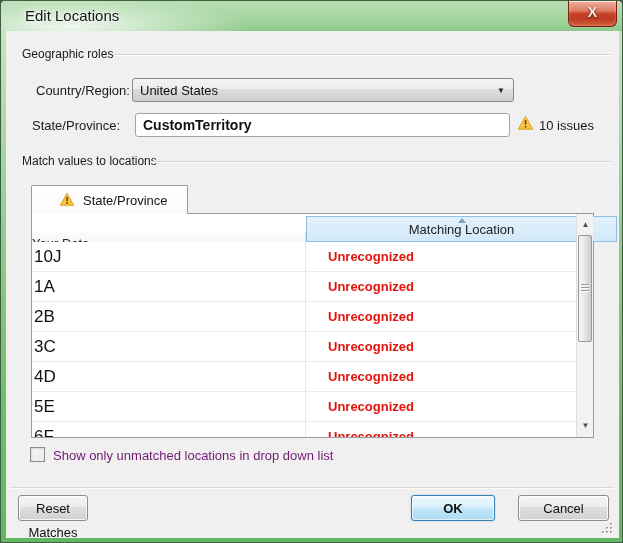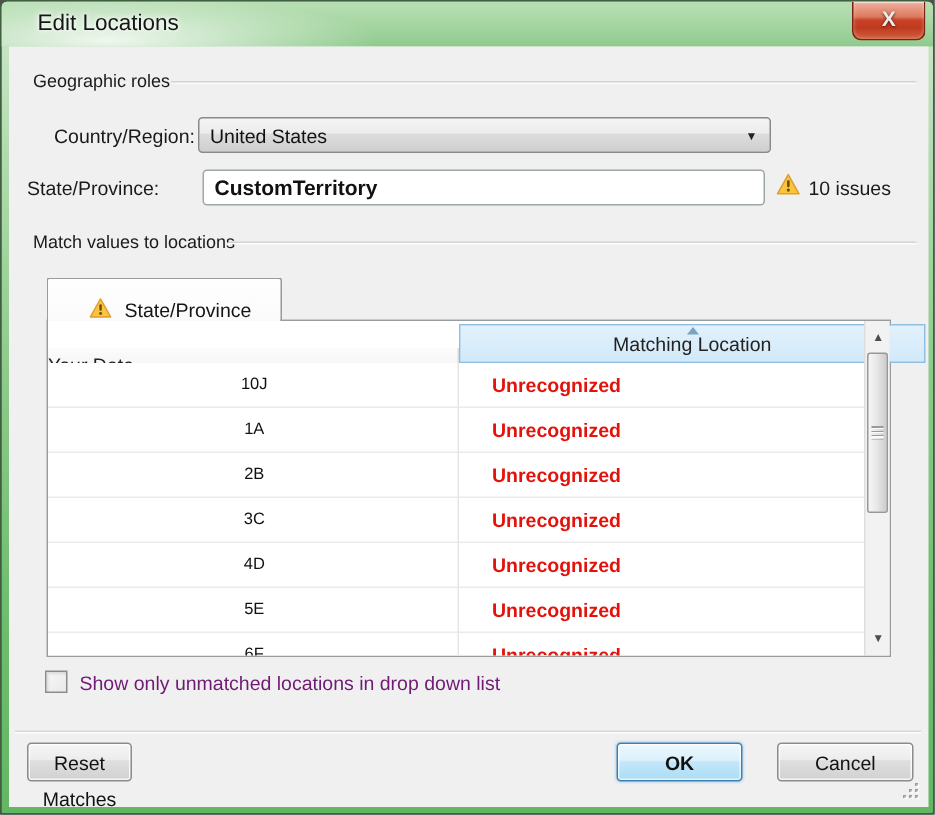--- a/index.html
+++ b/index.html
@@ -48,21 +48,21 @@
     display:flex;align-items:center;padding-left:7px;
     font-size:14px;font-weight:bold;color:#111;
   }
   .issues{position:absolute;left:538px;top:117px;font-size:13px;color:#1a1a1a;}
   .warn-ico{position:absolute;width:17px;height:16px;}
   
   .tab{
     position:absolute;left:30px;top:184px;width:157px;height:29px;z-index:3;
     background:linear-gradient(180deg,#ffffff 0%,#fafafa 100%);
     border:1px solid #979d9d;border-bottom:none;border-radius:2px 2px 0 0;
-    display:flex;align-items:flex-end;padding-left:27px;font-size:13px;color:#141414;cursor:pointer;
+    display:flex;align-items:center;padding-left:27px;font-size:13px;color:#141414;cursor:pointer;
   }
   .tab .warn-ico{position:static;margin-right:7px;}
   
   .table{
     position:absolute;left:30px;top:212px;width:563px;height:225px;
     border:1px solid #979d9d;background:#fff;z-index:2;
   }
   .thead{position:absolute;left:0;top:0;width:544px;height:28px;background:#fff;}
   .th1{
     position:absolute;left:0;top:18px;width:274px;height:25px;
@@ -78,21 +78,21 @@
   }
   .sort-up{
     position:absolute;left:50%;top:1px;margin-left:-4px;width:0;height:0;
     border-left:4px solid transparent;border-right:4px solid transparent;
     border-bottom:5px solid #7aa3bd;
   }
   .tbody{position:absolute;left:0;top:28px;width:544px;height:195px;overflow:hidden;}
   .trow{position:relative;width:544px;height:30px;border-bottom:1px solid #ebebeb;background:#fff;}
   .cell-data{
     position:absolute;left:0;top:0;width:274px;height:30px;line-height:29px;
-    padding-left:2px;font-size:11px;color:#111;border-right:1px solid #e7e7e7;text-align:center;
+    padding-left:2px;font-size:17px;color:#111;border-right:1px solid #e7e7e7;
   }
   .cell-match{
     position:absolute;left:290px;top:0;width:270px;height:30px;line-height:29px;
     padding-left:6px;font-size:13px;font-weight:bold;color:#e3130b;cursor:pointer;
   }
   
   .vscroll{position:absolute;right:0;top:0;width:17px;height:223px;background:#f2f2f2;border-left:1px solid #dedede;}
   .sb-btn{position:absolute;left:1px;width:15px;height:17px;text-align:center;font-size:8px;color:#4e4e4e;line-height:17px;cursor:pointer;}
   .sb-up{top:2px;}
   .sb-down{top:203px;}
@@ -147,21 +147,21 @@
 
     <span class="group-label" style="left:16px;top:16px;">Geographic roles</span>
     <div class="group-line" style="left:108px;top:23px;width:497px;"></div>
 
     <span class="lbl" style="left:30px;top:52px;">Country/Region:</span>
     <div class="combobox" style="left:126px;top:47px;align-items:center;">
       <span>United States</span>
       <span class="combo-arrow">▼</span>
     </div>
 
-    <span class="lbl" style="left:12px;top:87px;">State/Province:</span>
+    <span class="lbl" style="left:26px;top:87px;">State/Province:</span>
     <div class="textfield" style="left:129px;top:82px;">
       <span>CustomTerritory</span>
     </div>
 
     <span class="warn-ico" style="left:511px;top:84px;">
       <svg viewBox="0 0 16 16" width="17" height="16">
           <path d="M8 1.4 L15.2 14.2 H0.8 Z" fill="#fcc33c" stroke="#dd9f2e" stroke-width="1" stroke-linejoin="round"></path>
           <rect x="7.2" y="5.1" width="1.7" height="4.7" rx="0.8" fill="#6b4e07"></rect>
           <circle cx="8.05" cy="11.7" r="1.05" fill="#6b4e07"></circle>
         </svg>

